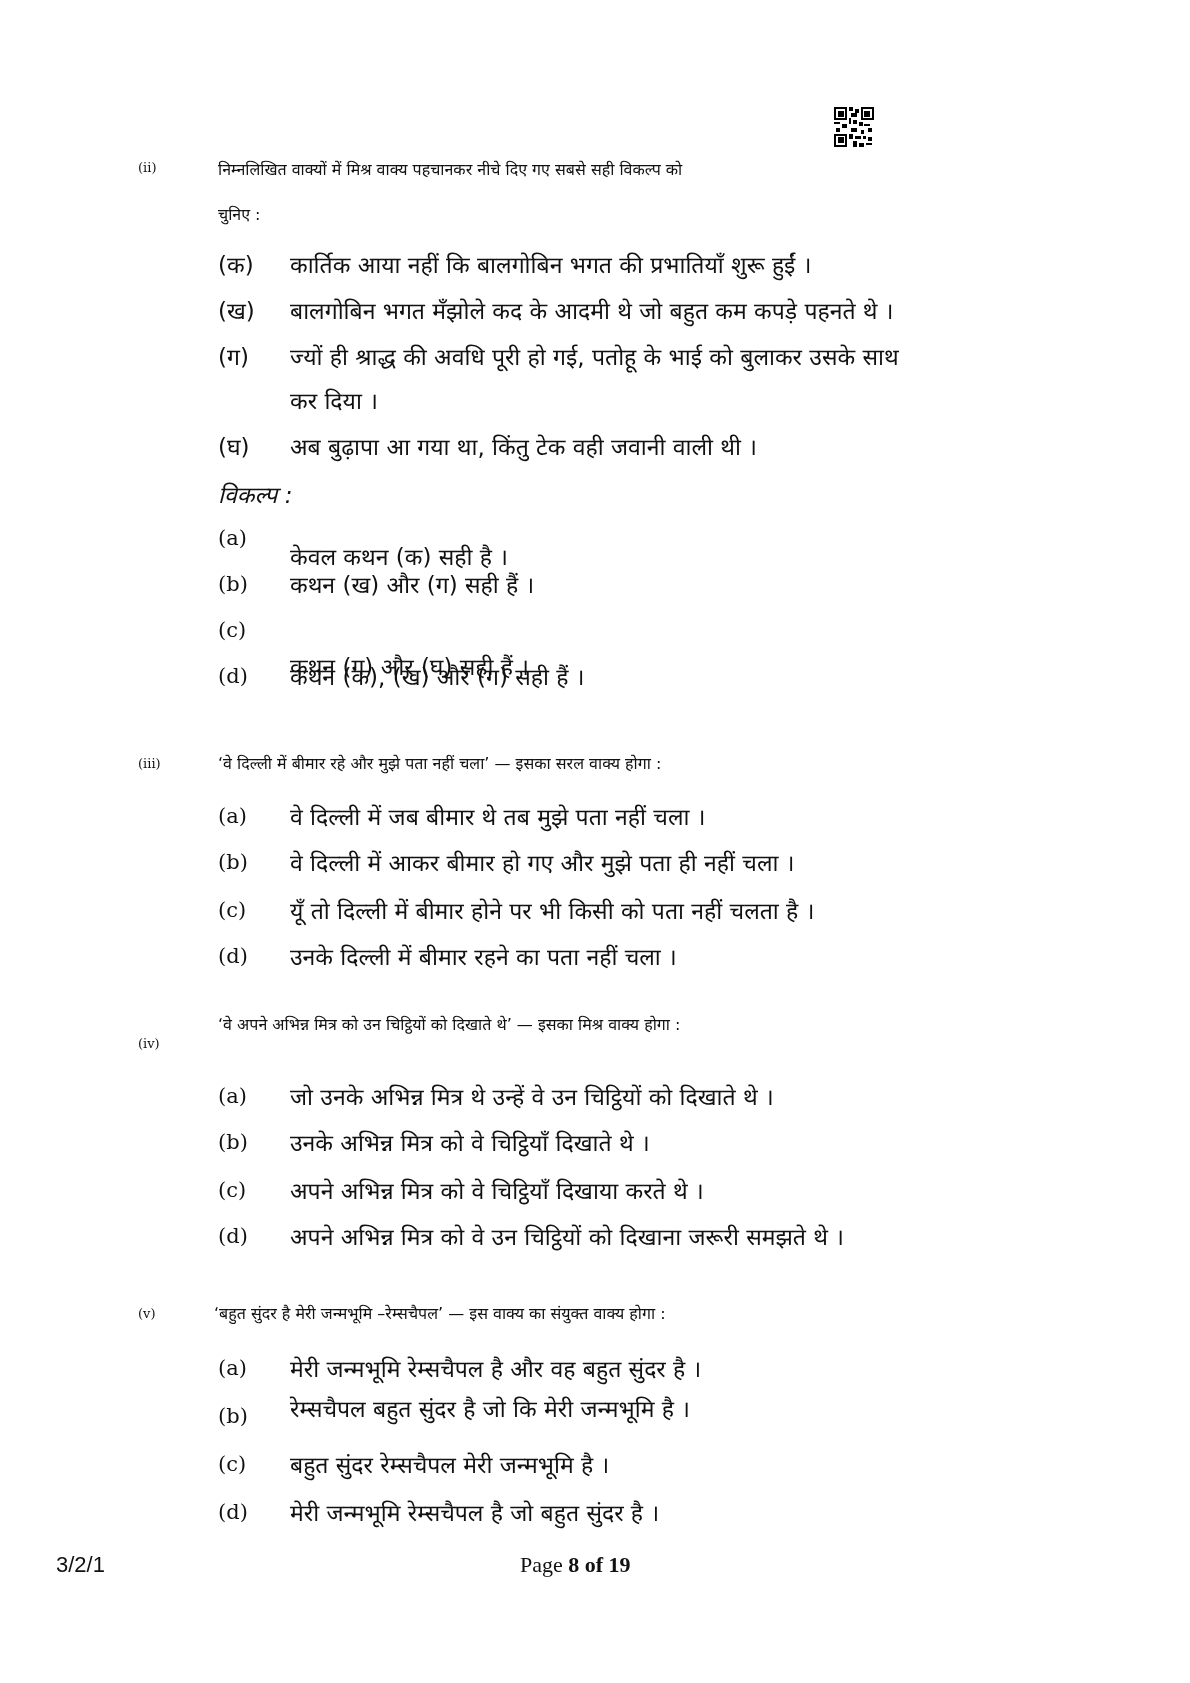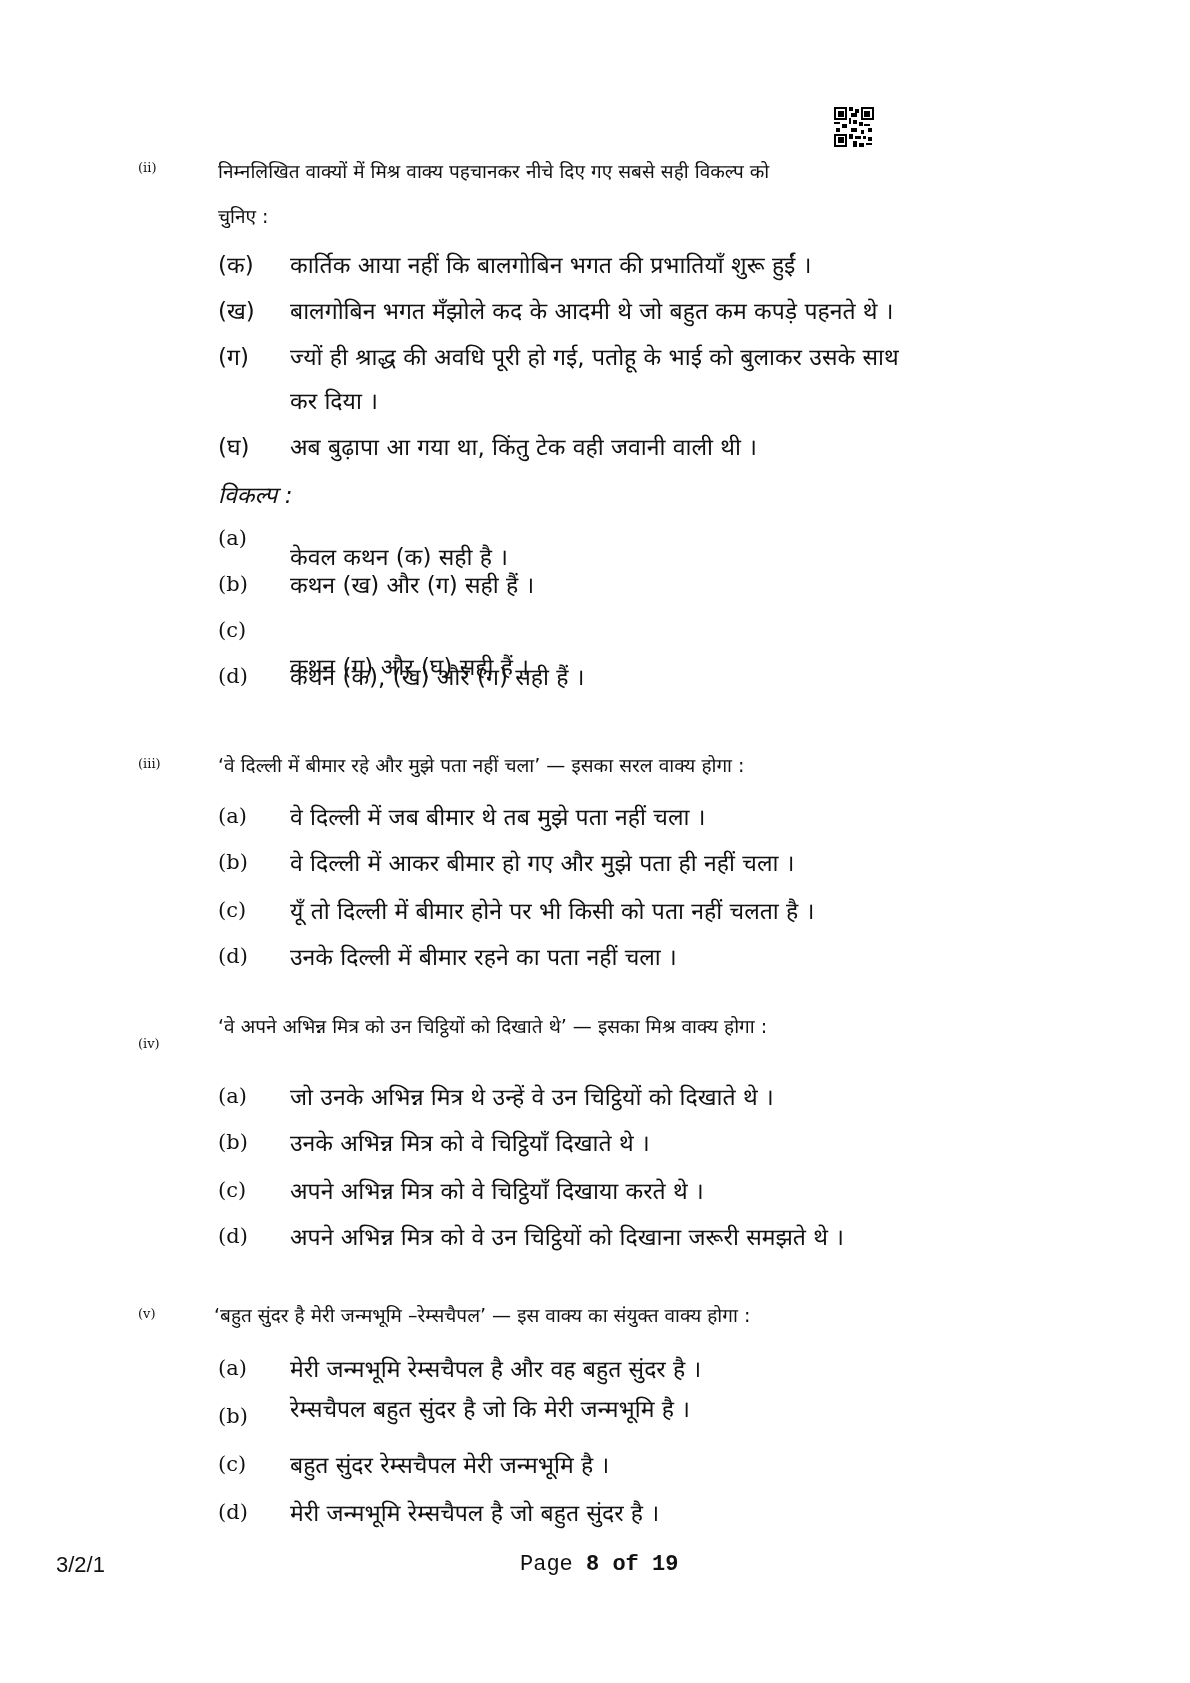--- a/index.html
+++ b/index.html
@@ -11,40 +11,40 @@
     position: absolute; left: 834px; top: 107px; width: 40px; height: 40px;
   }
   .q {
     position: absolute; left: 0; width: 1190px;
   }
   .q-num {
     position: absolute; left: 138px;
     font-family: "DejaVu Serif", serif; font-size: 13px;
   }
   .line {
-    position: absolute; font-size: 19px; white-space: nowrap;
+    position: absolute; font-size: 16px; white-space: nowrap;
   }
   .lbl-dev {
     position: absolute; left: 218px; font-size: 23px;
   }
   .lbl-lat {
     position: absolute; left: 218px;
     font-family: "DejaVu Serif", serif; font-size: 21px;
   }
   .opt-text { position: absolute; left: 290px; font-size: 23px; white-space: nowrap; }
   .vikalp {
     position: absolute; left: 218px; font-size: 23px; font-weight: normal; font-style: italic;
   }
   .footer-code {
     position: absolute; left: 56px; top: 1552px;
     font-family: "Liberation Sans", sans-serif; font-size: 22px;
   }
   .footer-page {
     position: absolute; left: 520px; top: 1552px;
-    font-family: Liberation Mono, monospace; font-size: 22px;
+    font-family: Liberation Serif, serif; font-size: 22px;
   }
   .footer-page b { font-weight: bold; }
 </style>
 </head>
 <body>
 
 <svg class="qr" viewBox="0 0 21 21" shape-rendering="crispEdges">
   <rect x="0" y="0" width="21" height="21" fill="#fff"></rect>
   <rect x="0" y="0" width="7" height="7" fill="#000"></rect>
     <rect x="1" y="1" width="5" height="5" fill="#fff"></rect>

